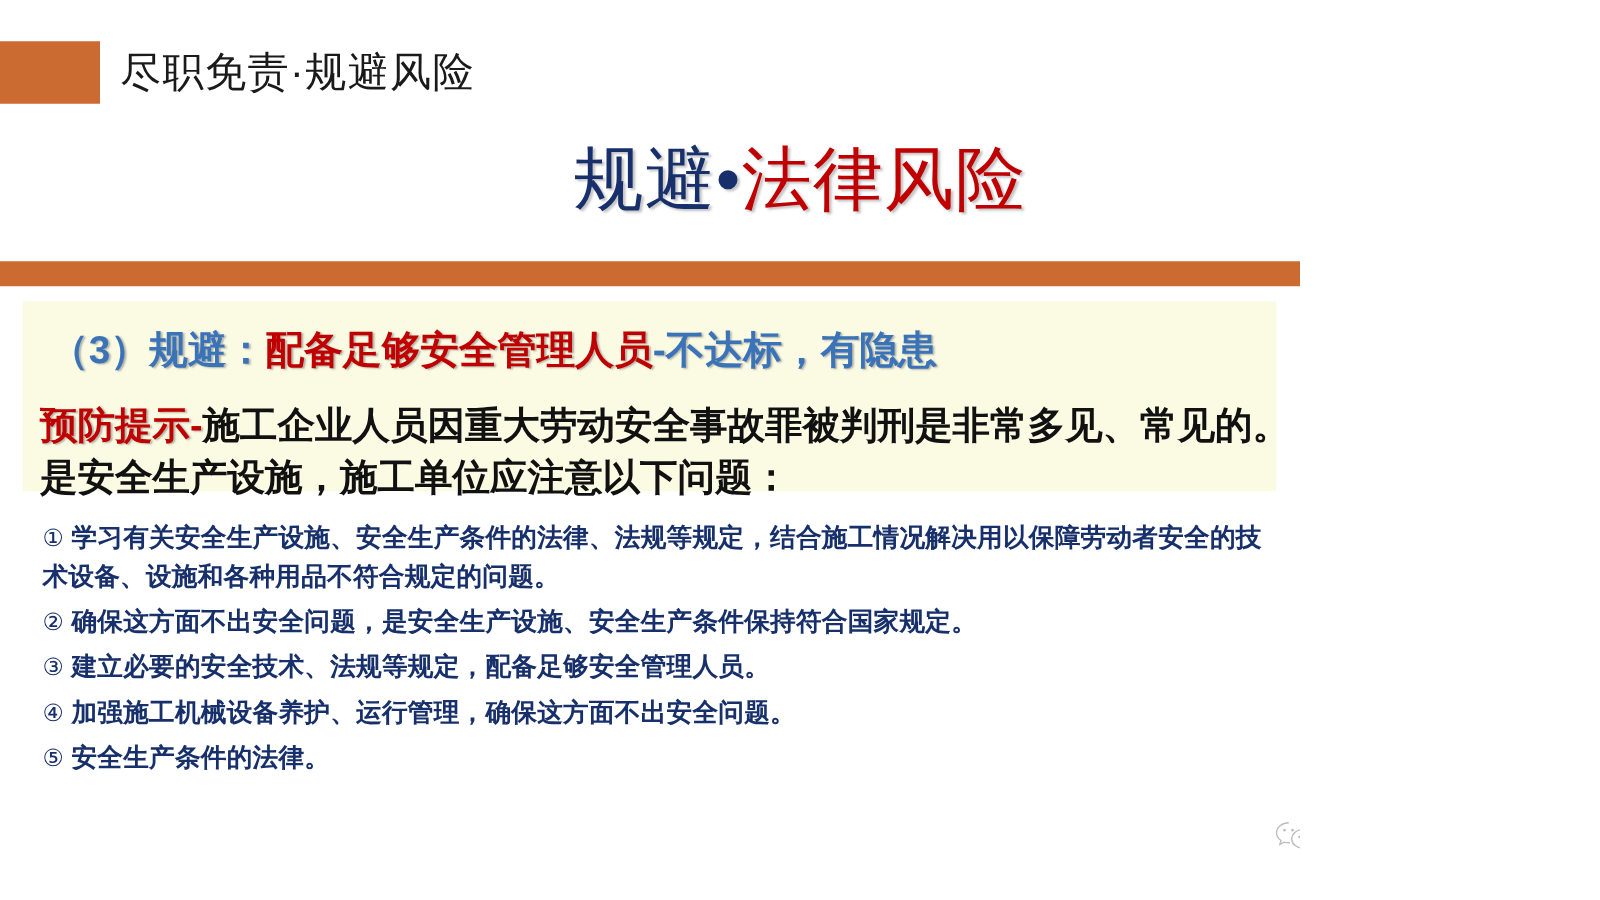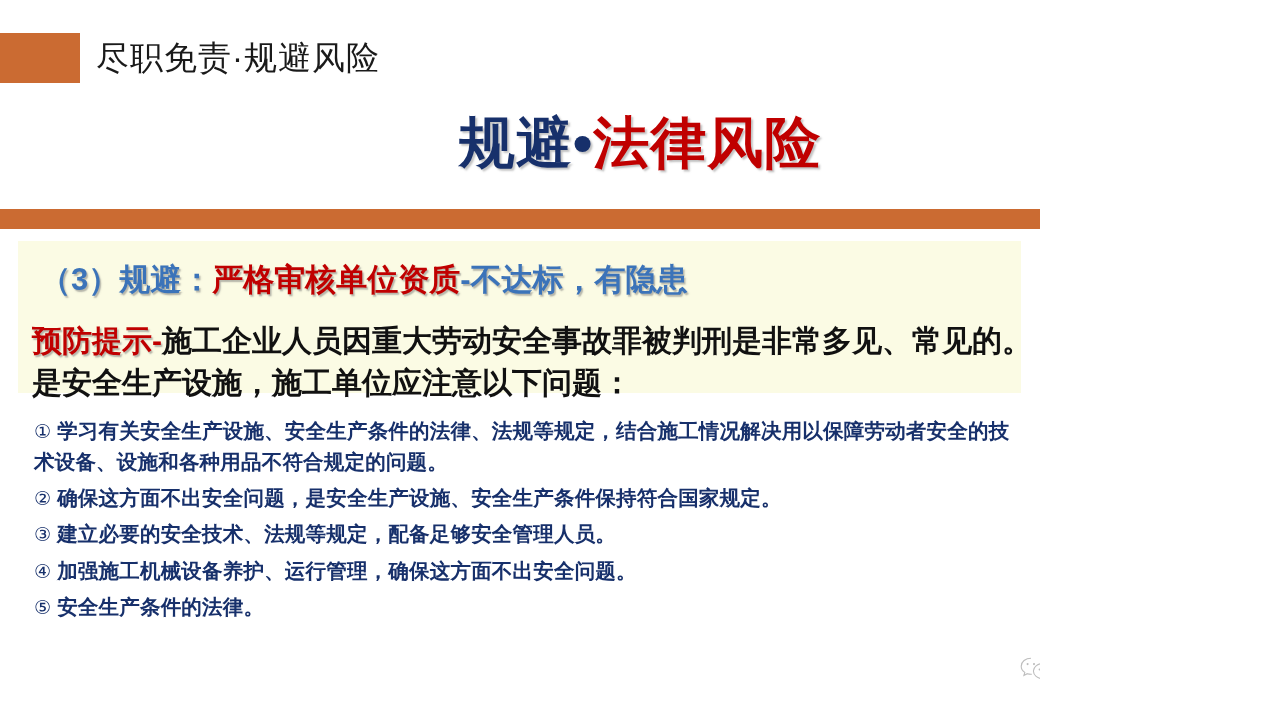--- a/index.html
+++ b/index.html
@@ -40,21 +40,21 @@
   }
 
   
   #main-title {
     position: absolute;
     left: 0;
     top: 108px;
     width: 1280px;
     text-align: center;
     font-size: 56px;
-    font-weight: bold;
+    font-weight: normal;
     line-height: 70px;
     white-space: nowrap;
     letter-spacing: 1px;
     text-shadow: 2px 2px 2px rgba(120,120,120,0.45);
   }
   #main-title .t-blue { color: #17306b; }
   #main-title .t-red  { color: #c00000; }
 
   
   #divider {
@@ -177,21 +177,21 @@
 
   <div id="main-title">
     <span class="t-blue">规避•</span><span class="t-red">法律风险</span>
   </div>
 
   <div id="divider"></div>
 
   <div id="highlight-block"></div>
 
   <div id="lead-line">
-    <span class="c-blue">（3）规避：</span><span class="c-red">严格审核单位资质</span><span class="c-blue">-不达标，有隐患</span>
+    <span class="c-blue">（3）规避：</span><span class="c-red">配备足够安全管理人员</span><span class="c-blue">-不达标，有隐患</span>
   </div>
 
   <div id="tip-line">
     <span class="c-red">预防提示-</span><span>施工企业人员因重大劳动安全事故罪被判刑是非常多见、常见的。</span>
   </div>
   <div id="tip-line-2">是安全生产设施，施工单位应注意以下问题：</div>
 
   <div id="list">
     <div class="list-item">
       <span class="wrap-line"><span class="marker">①</span> <span>学习有关安全生产设施、安全生产条件的法律、法规等规定，结合施工情况解决用以保障劳动者安全的技</span></span>

